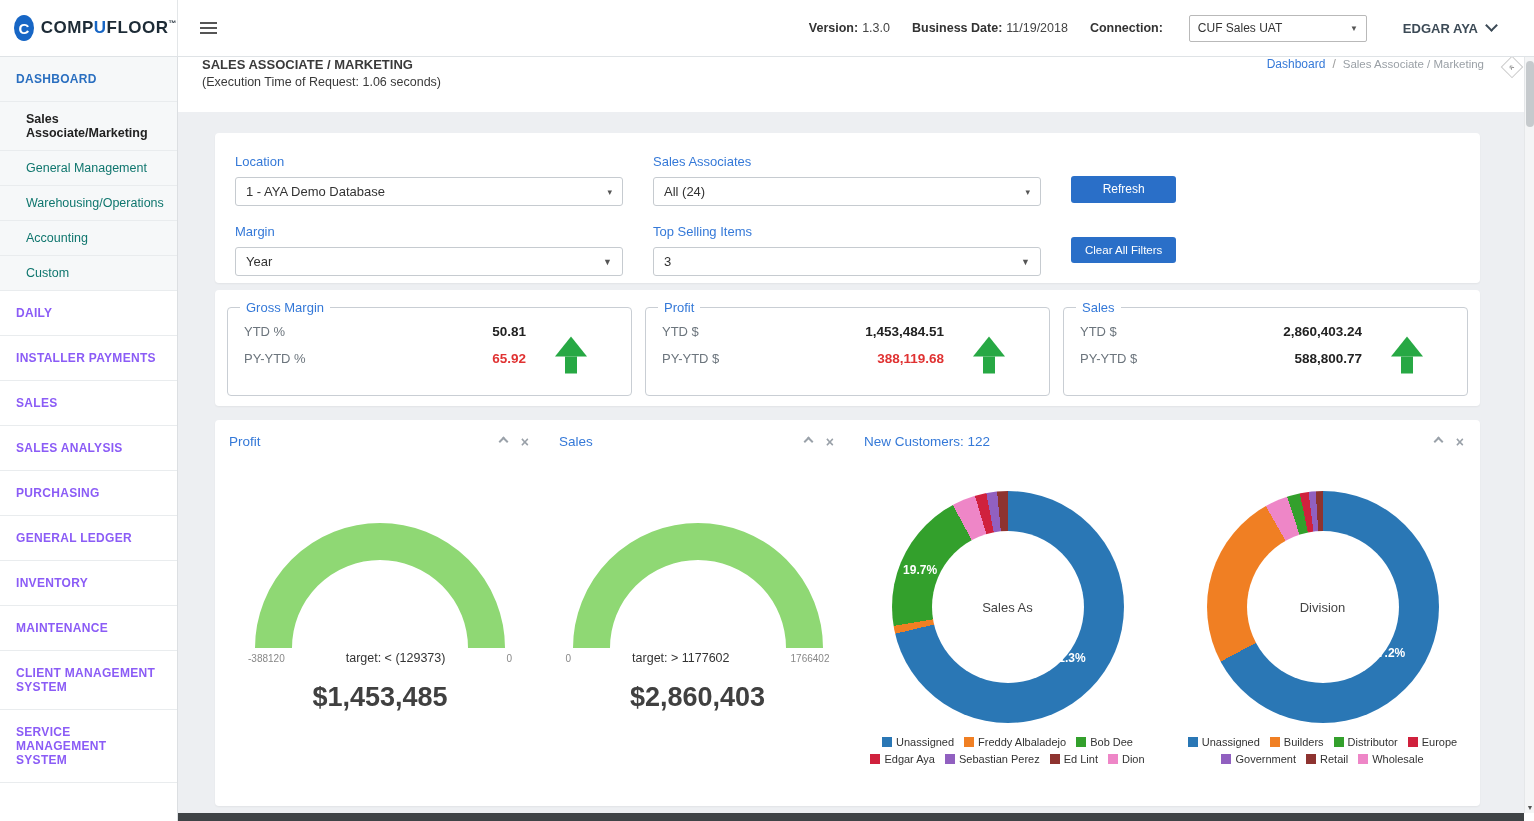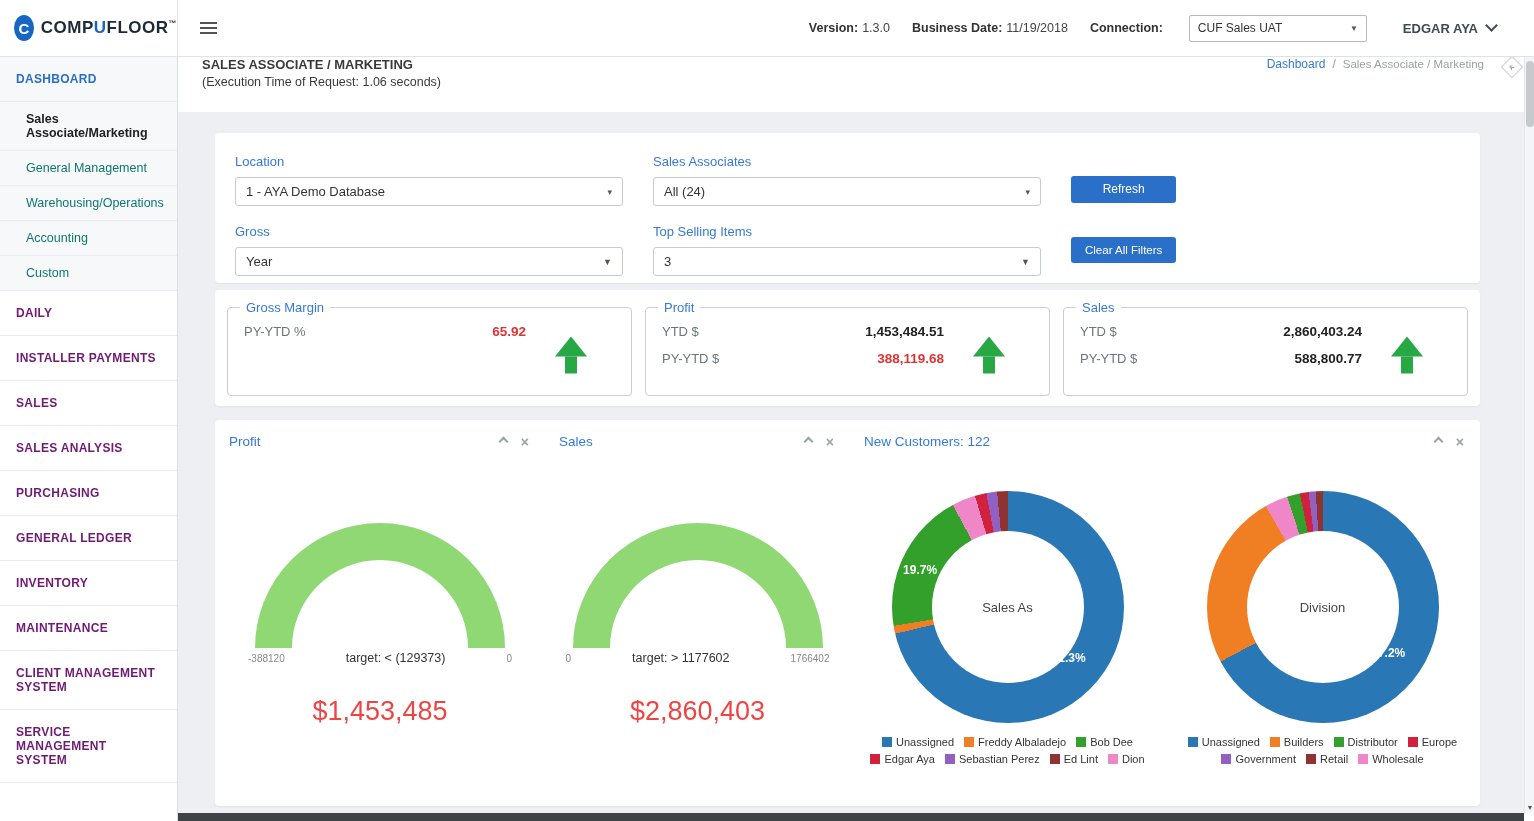--- a/index.html
+++ b/index.html
@@ -27,21 +27,21 @@
   .hdr-select .caret { font-size:8px; color:#555; }
   .user { display:flex; align-items:center; margin-left:14px; font-weight:bold; font-size:13px; color:#3c4a56; cursor:pointer; }
   .chev-big { width:9px; height:9px; border-right:2.5px solid #3c4a56; border-bottom:2.5px solid #3c4a56;
               transform:rotate(45deg); margin-left:9px; margin-top:-5px; }
 
   
   .sidebar { position:absolute; left:0; top:57px; width:178px; height:764px; background:#fff;
              border-right:1px solid #dcdfe2; overflow:hidden; }
   .sb-group { border-bottom:0; }
   .sb-active-group { background:#f6f8f9; }
-  .sb-item { padding:15px 16px; font-size:12px; color:#701a75; letter-spacing:.3px; font-weight:bold;
+  .sb-item { padding:15px 16px; font-size:12px; color:#8b5cf6; letter-spacing:.3px; font-weight:bold;
              border-bottom:1px solid #e9ecee; cursor:pointer; }
   .sb-item.active { color:var(--sidebar-active); }
   .sb-sub { padding:10px 10px 10px 26px; font-size:12.5px; color:#0f766e; border-bottom:1px solid #e9ecee; cursor:pointer; }
   .sb-sub.active { font-weight:bold; color:#222; }
 
   
   .main { position:absolute; left:178px; top:57px; right:10px; bottom:8px; background:var(--page-bg); overflow:hidden; }
   .page-head { background:#fff; height:55px; display:flex; align-items:flex-start; padding:0 40px 0 24px; position:relative; }
   .page-title { font-size:13px; font-weight:bold; color:#3a3a3a; }
   .page-sub { font-size:12.5px; color:#3a3a3a; margin-top:3px; }
@@ -89,21 +89,21 @@
   .panel-title { color:var(--accent); font-size:13.5px; }
   .panel-icons { margin-left:auto; display:flex; gap:14px; align-items:center; }
   .chev-up { width:7px; height:7px; border-left:2px solid #9aa1a9; border-top:2px solid #9aa1a9; transform:rotate(45deg); cursor:pointer; }
   .close-x { color:#9aa1a9; font-size:14px; font-weight:bold; line-height:10px; cursor:pointer; }
 
   .gauge-wrap { width:250px; height:125px; overflow:hidden; margin:74px auto 0; }
   .gauge-ring { width:250px; height:250px; border-radius:50%; border:37px solid var(--gauge); }
   .gauge-axis { width:264px; margin:3px auto 0; display:flex; justify-content:space-between; align-items:baseline; }
   .axis-end { font-size:10px; color:#888; }
   .axis-target { font-size:12.5px; color:#333; }
-  .gauge-value { text-align:center; font-size:27px; color:#ef4444; margin-top:31px; }
+  .gauge-value { text-align:center; font-size:27px; color:#404040; margin-top:17px;font-weight:bold; }
 
   .nc-body { display:flex; }
   .nc-col { width:315px; }
   .donut { width:232px; height:232px; border-radius:50%; margin:42px auto 0; position:relative; }
   .donut::after { content:""; position:absolute; inset:40px; background:#fff; border-radius:50%; }
   .donut-center { position:absolute; inset:0; display:flex; align-items:center; justify-content:center;
                   font-size:13px; color:#444; z-index:2; }
   .pct { position:absolute; color:#fff; font-size:12px; font-weight:bold; z-index:1; }
   .legend { display:flex; flex-wrap:wrap; justify-content:center; gap:5px 10px; width:300px; margin:13px auto 0; }
   .legend-item { display:inline-flex; align-items:center; font-size:11px; color:#333; cursor:pointer; }
@@ -201,21 +201,21 @@
     <button class="mini-collapse">«</button>
   </div>
 
   <section class="card filters">
     <div class="f-col">
       <div class="f-label">Location</div>
       <div class="select">
         <span>1 - AYA Demo Database</span>
         <span class="caret">▾</span>
       </div>
-      <div class="f-label second">Gross</div>
+      <div class="f-label second">Margin</div>
       <div class="select">
         <span>Year</span>
         <span class="caret">▼</span>
       </div>
     </div>
     <div class="f-col">
       <div class="f-label">Sales Associates</div>
       <div class="select">
         <span>All (24)</span>
         <span class="caret">▾</span>
@@ -228,20 +228,24 @@
     </div>
     <div class="f-btns">
       <button class="btn first">Refresh</button>
       <button class="btn second">Clear All Filters</button>
     </div>
   </section>
 
   <section class="card kpis">
     <fieldset>
       <legend>Gross Margin</legend>
+      <div class="kpi-row">
+        <span class="kpi-label">YTD %</span>
+        <span class="kpi-val">50.81</span>
+      </div>
       <div class="kpi-row">
         <span class="kpi-label">PY-YTD %</span>
         <span class="kpi-val red">65.92</span>
       </div>
       <div class="up-arrow">
           <div class="tri"></div>
           <div class="stem"></div>
         </div>
     </fieldset>
     <fieldset>

